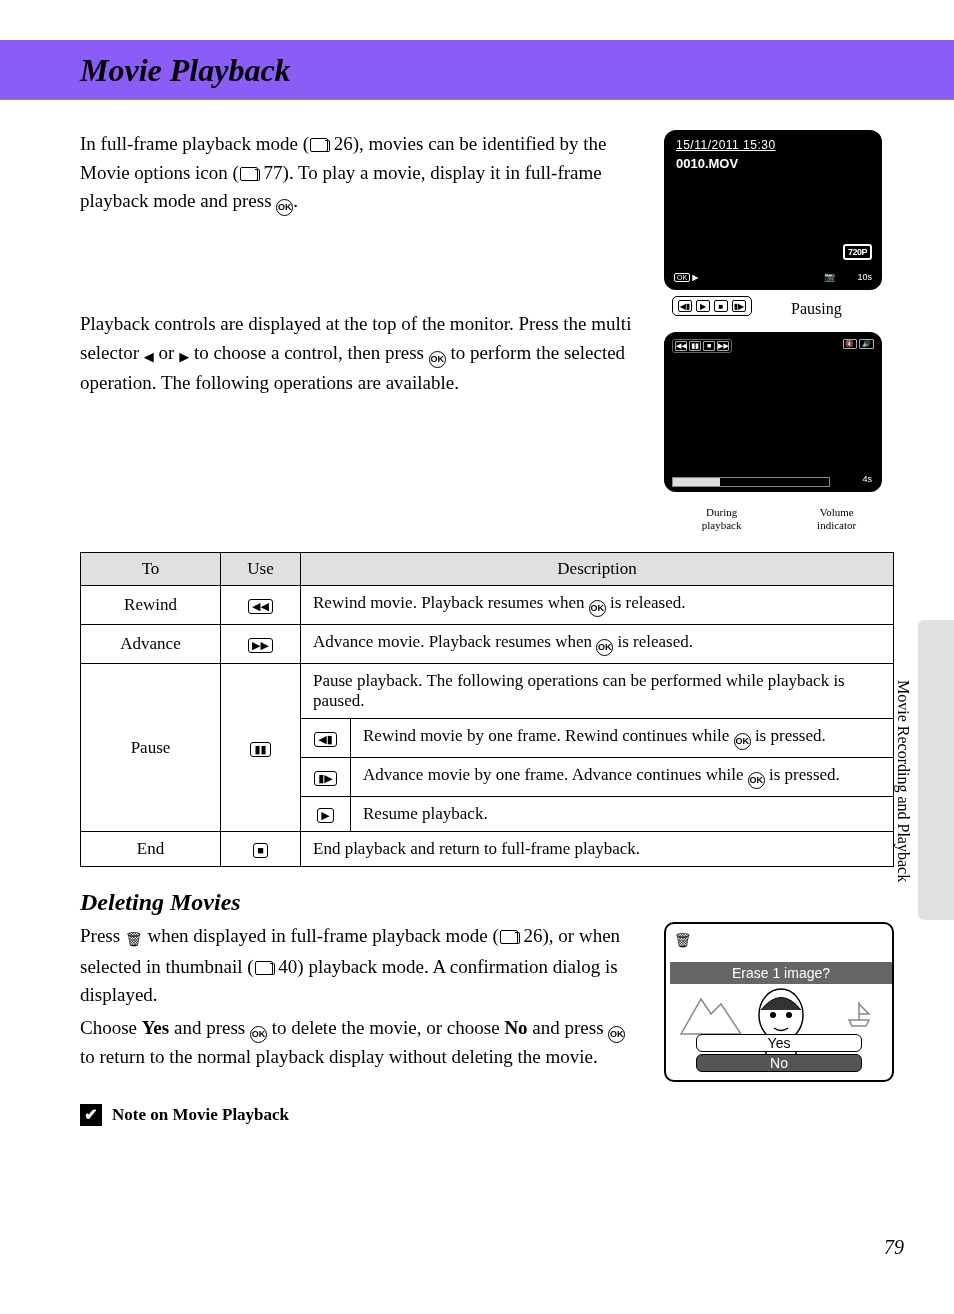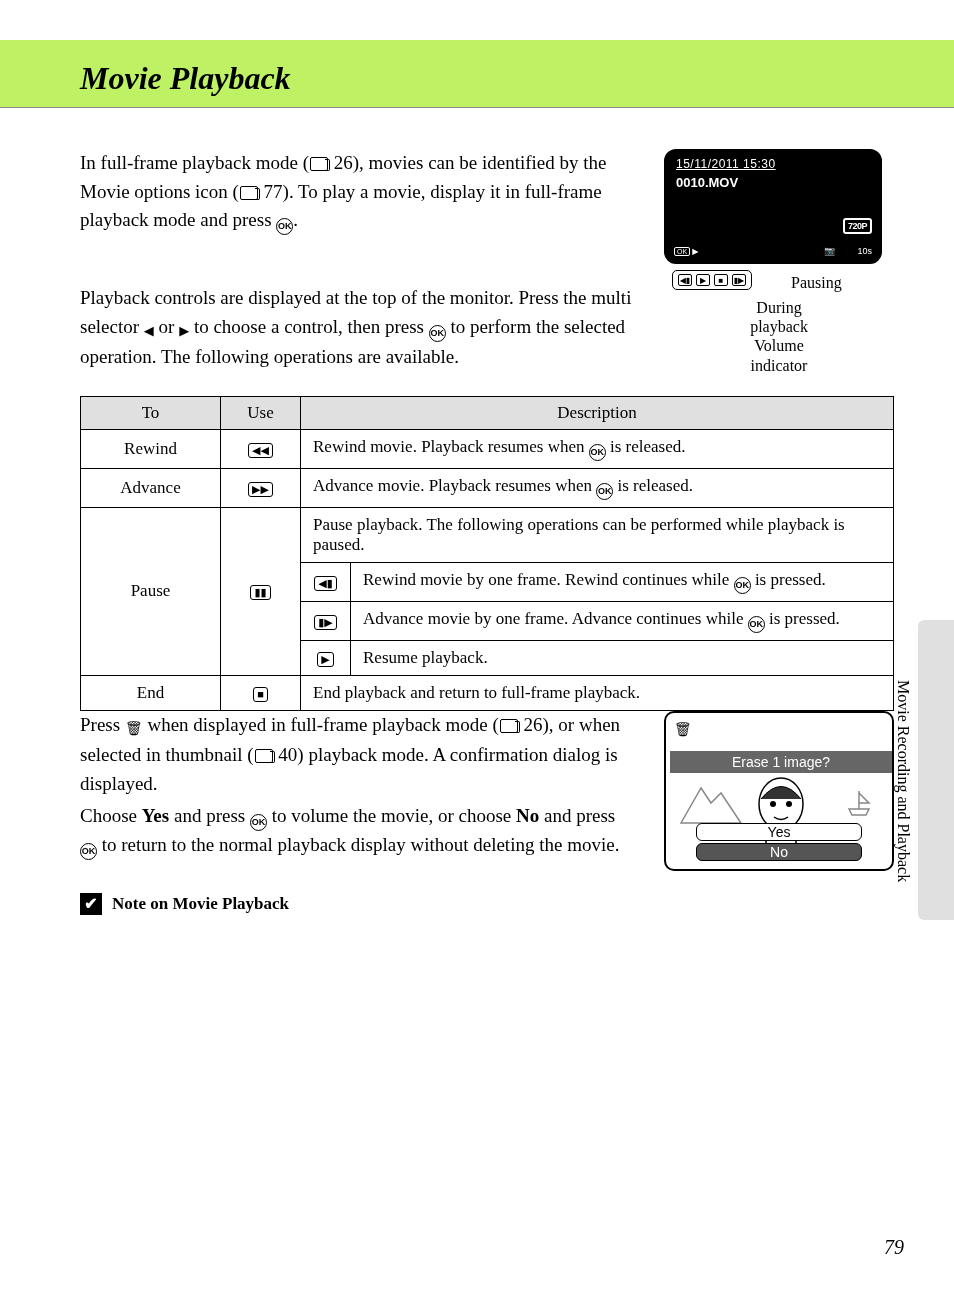--- a/index.html
+++ b/index.html
@@ -1,36 +1,36 @@
 <!DOCTYPE html>
 <html><head>
 <meta charset="utf-8">
 <style>
   * { box-sizing: border-box; margin: 0; padding: 0; }
   body { background: #a8a8a8; font-family: Georgia, 'Times New Roman', serif; }
   .page { width: 954px; height: 1314px; background: #fff; position: relative; padding: 40px 60px 40px 80px; }
-  .title-band { background: #bef264; margin: 0 -60px 16px -80px; padding: 20px 60px 10px 80px; border-bottom: 1px solid #888; }
+  .title-band { background: #8b5cf6; margin: 0 -60px 5px -80px; padding: 12px 60px 10px 80px; border-bottom: 1px solid #888; }
   .title { font-size: 32px; font-weight: bold; font-style: italic; }
   .content-area { padding-top: 25px; }
   .row { display: flex; gap: 30px; margin-bottom: 10px; }
   .text-col { flex: 1; font-size: 19px; line-height: 1.5; }
   .text-col p { margin-bottom: 4px; }
   .fig-col { width: 230px; }
-  .lcd { border: 2px solid #000; border-radius: 12px; background: #000; width: 218px; height: 115px; position: relative; color: #fff; font-family: Arial, sans-serif; font-size: 10px; overflow: hidden; }
+  .lcd { border: 2px solid #000; border-radius: 12px; background: #000; width: 218px; height: 160px; position: relative; color: #fff; font-family: Arial, sans-serif; font-size: 10px; overflow: hidden; }
   .lcd .topline { position: absolute; top: 6px; left: 10px; font-size: 12px; text-decoration: underline; letter-spacing: 0.5px; }
   .lcd .file { position: absolute; top: 24px; left: 10px; font-size: 13px; font-weight: bold; text-shadow: 1px 1px 0 #000, -1px -1px 0 #000; }
   .lcd .res { position: absolute; bottom: 28px; right: 8px; border: 2px solid #fff; border-radius: 3px; padding: 1px 3px; font-size: 9px; font-weight: bold; letter-spacing: -0.5px; }
   .lcd .bot { position: absolute; bottom: 3px; left: 0; right: 0; height: 16px; display: flex; align-items: center; padding: 0 8px; font-size: 9px; }
   .lcd .prog { position: absolute; bottom: 3px; left: 6px; right: 50px; height: 10px; border: 1px solid #888; }
   .lcd .prog .fill { height: 100%; width: 30%; background: #ddd; }
   .lcd2-wrap { position: relative; width: 230px; }
   .pausing-box { position: absolute; top: -14px; left: 8px; border: 1px solid #000; border-radius: 5px; background: #fff; padding: 3px 5px; display: flex; gap: 4px; align-items: center; z-index: 5; }
   .pausing-box .ctl { border: 1px solid #000; border-radius: 2px; width: 14px; height: 12px; font-size: 8px; display: flex; align-items: center; justify-content: center; }
   .pausing-lbl { position: absolute; top: -10px; left: 127px; font-size: 16px; }
-  .lcd2-annot { display: flex; justify-content: space-around; font-size: 16px; text-align: center; margin-top: 14px; flex-direction: column; }
+  .lcd2-annot { display: flex; justify-content: space-around; font-size: 11px; text-align: center; margin-top: 14px; }
   .lcd2-annot div { line-height: 1.2; }
   .lcd .ctlbar { position: absolute; top: 5px; left: 6px; border: 1px solid #666; border-radius: 3px; padding: 1px 2px; display: flex; gap: 2px; }
   .lcd .ctlbar .c { width: 12px; height: 10px; border: 1px solid #aaa; border-radius: 1px; font-size: 7px; text-align: center; line-height: 8px; }
   .lcd .vol-ctl { position: absolute; top: 5px; right: 6px; display: flex; gap: 2px; }
   .lcd .vol-ctl .c { border: 1px solid #aaa; border-radius: 1px; padding: 0 2px; font-size: 7px; }
   .inline-icon { display: inline-block; vertical-align: -2px; }
   .book-icon { display: inline-block; width: 18px; height: 14px; border: 1.5px solid #000; border-radius: 2px; position: relative; vertical-align: -2px; margin: 0 1px; }
   .book-icon::after { content: ''; position: absolute; right: -3px; top: 1px; width: 4px; height: 10px; border: 1.5px solid #000; border-left: none; border-radius: 0 2px 2px 0; }
   .ok-icon { display: inline-block; width: 17px; height: 17px; border: 1.5px solid #000; border-radius: 50%; font-size: 9px; font-weight: bold; text-align: center; line-height: 14px; vertical-align: -3px; font-family: Arial; font-style: normal; }
   .ok-icon::before { content: 'OK'; }
@@ -110,20 +110,38 @@
         </p>
       </div>
       <div class="fig-col lcd2-wrap">
         <div class="pausing-box">
           <span class="ctl">◀▮</span>
           <span class="ctl">▶</span>
           <span class="ctl">■</span>
           <span class="ctl">▮▶</span>
         </div>
         <span class="pausing-lbl">Pausing</span>
+        <div class="lcd" style="margin-top:22px">
+          <div class="ctlbar">
+            <span class="c">◀◀</span>
+            <span class="c">▮▮</span>
+            <span class="c">■</span>
+            <span class="c">▶▶</span>
+          </div>
+          <div class="vol-ctl">
+            <span class="c">🔇</span>
+            <span class="c">🔊</span>
+          </div>
+          <div class="prog">
+              <div class="fill"></div>
+            </div>
+          <div class="bot" style="justify-content:flex-end">
+            <span>4s</span>
+          </div>
+        </div>
         <div class="lcd2-annot">
           <div>During<br>playback</div>
           <div>Volume<br>indicator</div>
         </div>
       </div>
     </div>
 
     <table class="ops">
       <tbody>
           <tr>
@@ -159,27 +177,28 @@
         <td>Resume playback.</td>
       </tr>
       <tr>
         <td class="to-col">End</td>
         <td class="use-col"><span class="ctl-btn">■</span></td>
         <td colspan="2">End playback and return to full-frame playback.</td>
       </tr>
     </tbody>
       </table>
 
+    <div class="subhead">Deleting Movies</div>
     <div class="row2">
       <div class="text-col">
         <p>
           <span>Press </span><span class="inline-icon trash-icon"></span><span> when displayed in full-frame playback mode (</span><span class="book-icon"></span> <span>26</span><span>), or when selected in thumbnail (</span><span class="book-icon"></span> <span>40</span><span>) playback mode. A confirmation dialog is displayed.</span>
         </p>
         <p>
-          <span>Choose </span><b class="strong">Yes</b><span> and press </span><span class="ok-icon"></span><span> to volume the movie, or choose </span><b class="strong">No</b><span> and press </span><span class="ok-icon"></span><span> to return to the normal playback display without deleting the movie.</span>
+          <span>Choose </span><b class="strong">Yes</b><span> and press </span><span class="ok-icon"></span><span> to delete the movie, or choose </span><b class="strong">No</b><span> and press </span><span class="ok-icon"></span><span> to return to the normal playback display without deleting the movie.</span>
         </p>
       </div>
       <div class="fig-col">
         <div class="delete-fig">
           <div class="top">🗑</div>
           <div class="band">Erase 1 image?</div>
           <div class="scene">
             <svg class="mount" viewBox="0 0 70 50">
                 <path d="M5 45 L25 10 L35 25 L45 15 L65 45 Z" fill="none" stroke="#888" stroke-width="1.5"></path>
               </svg>

